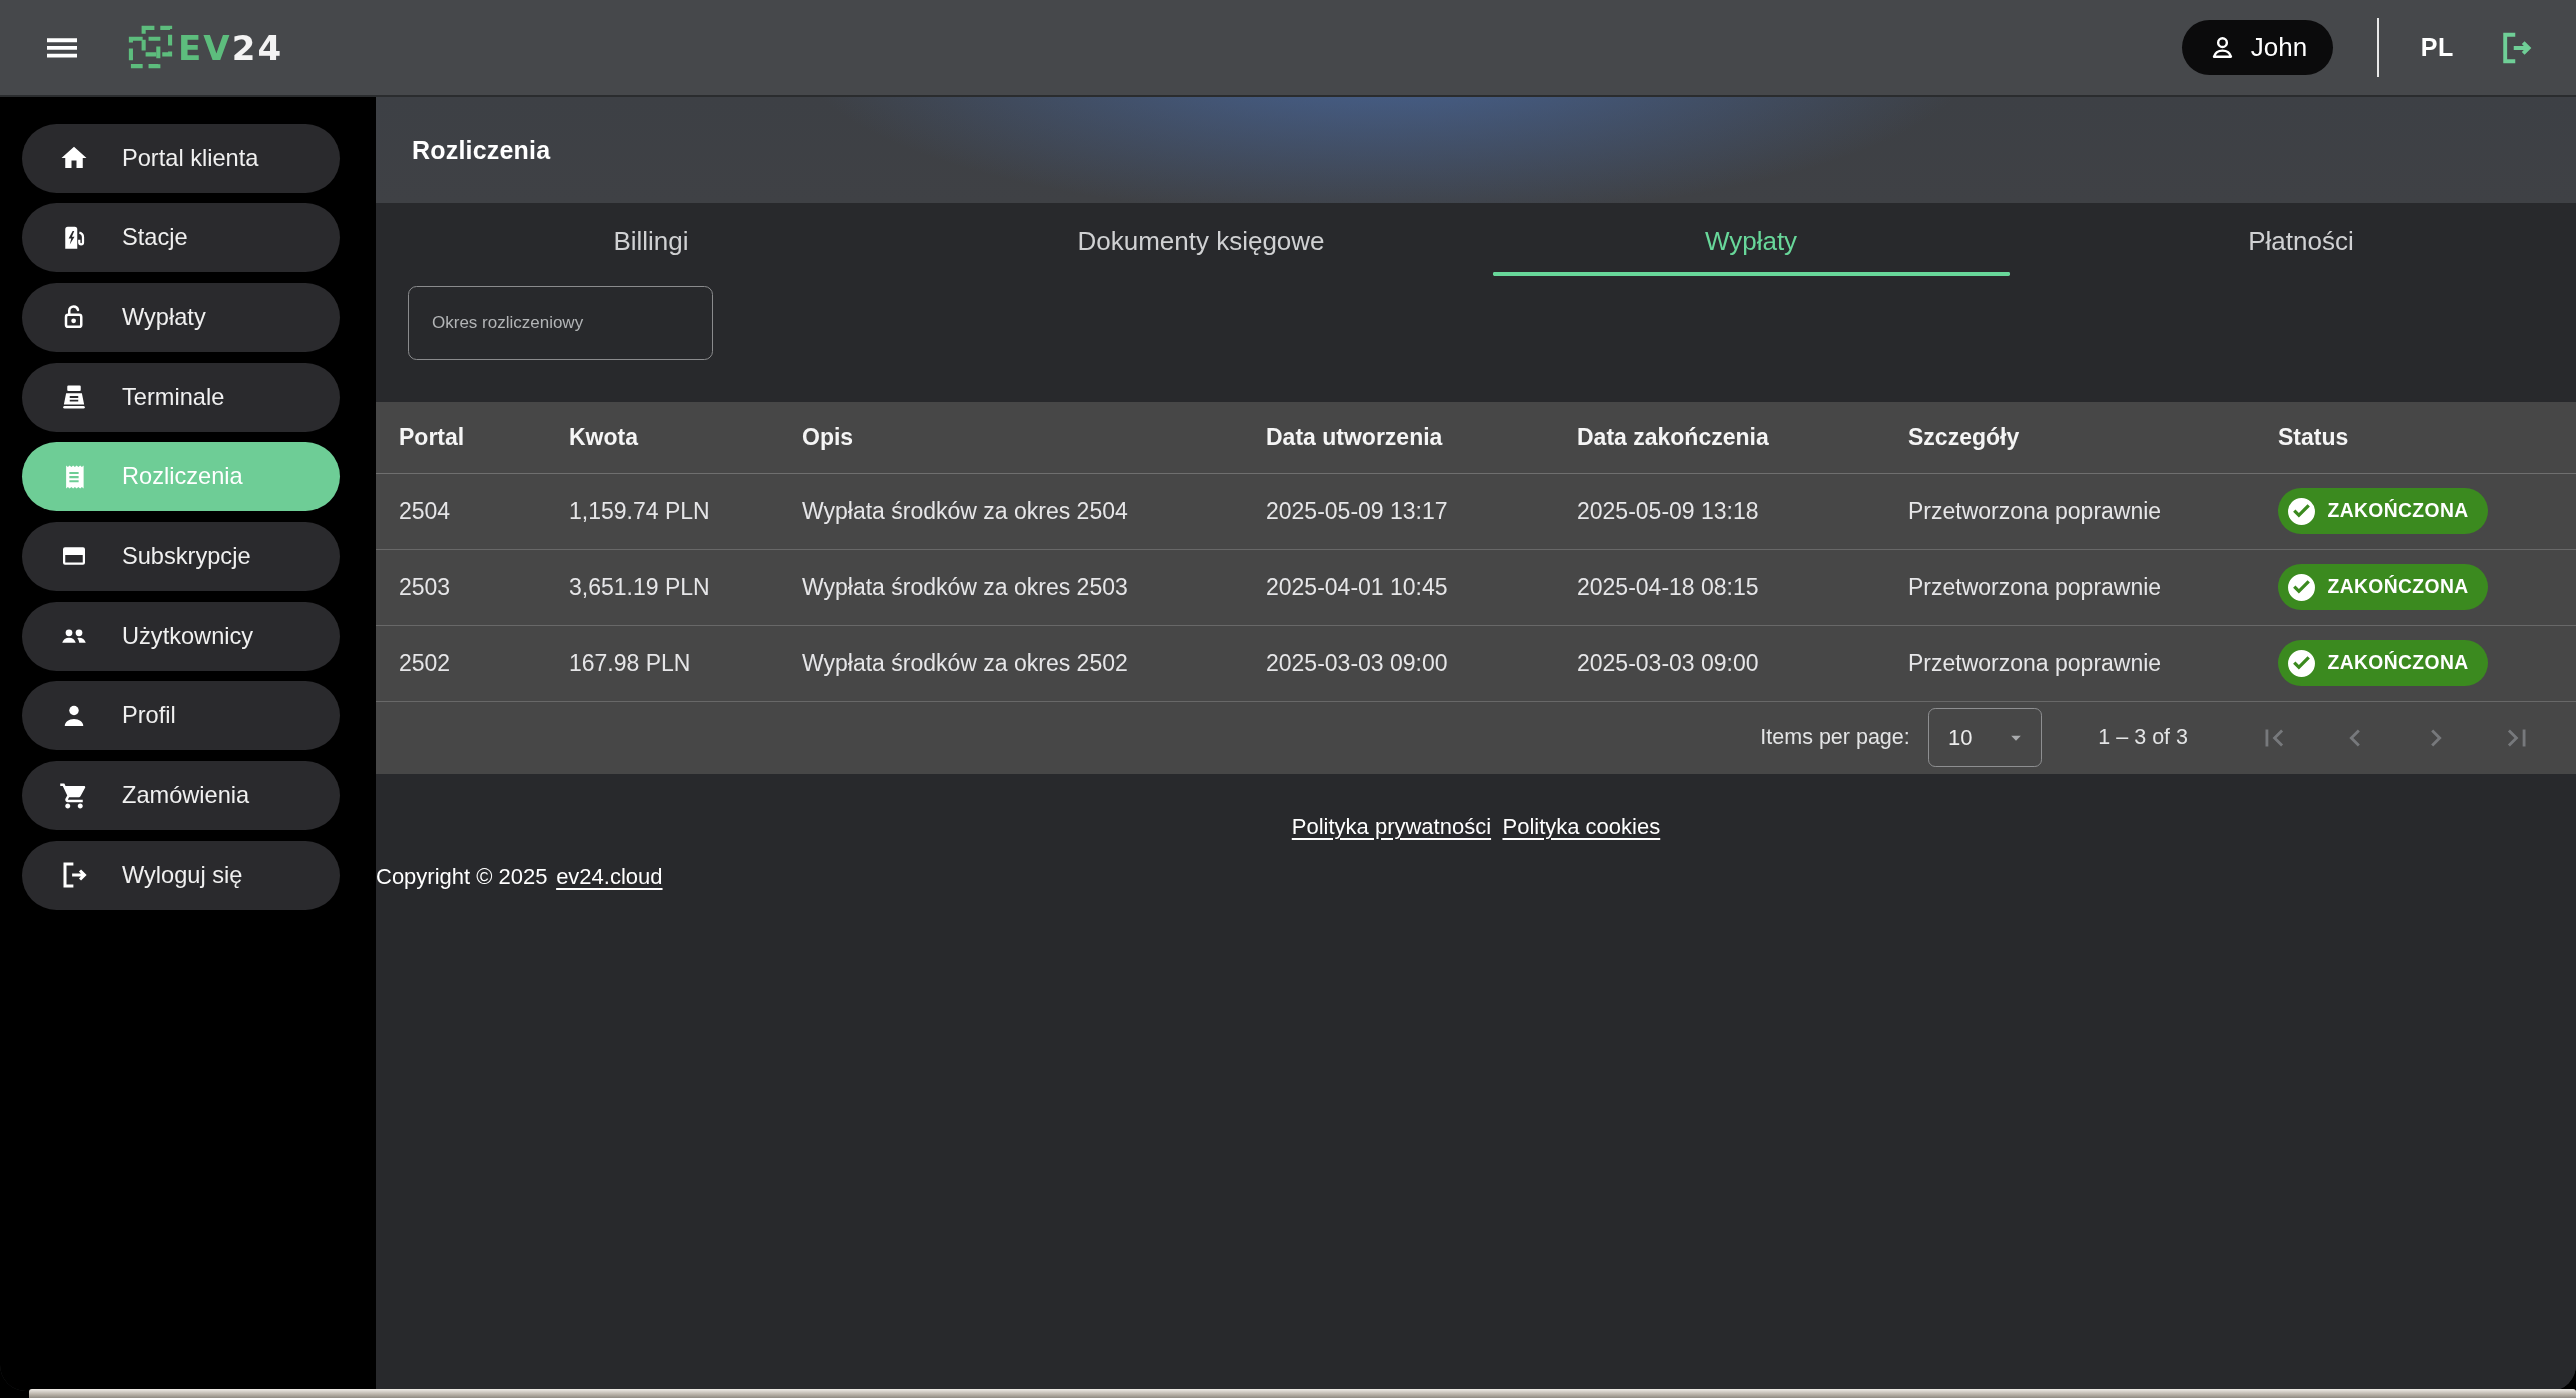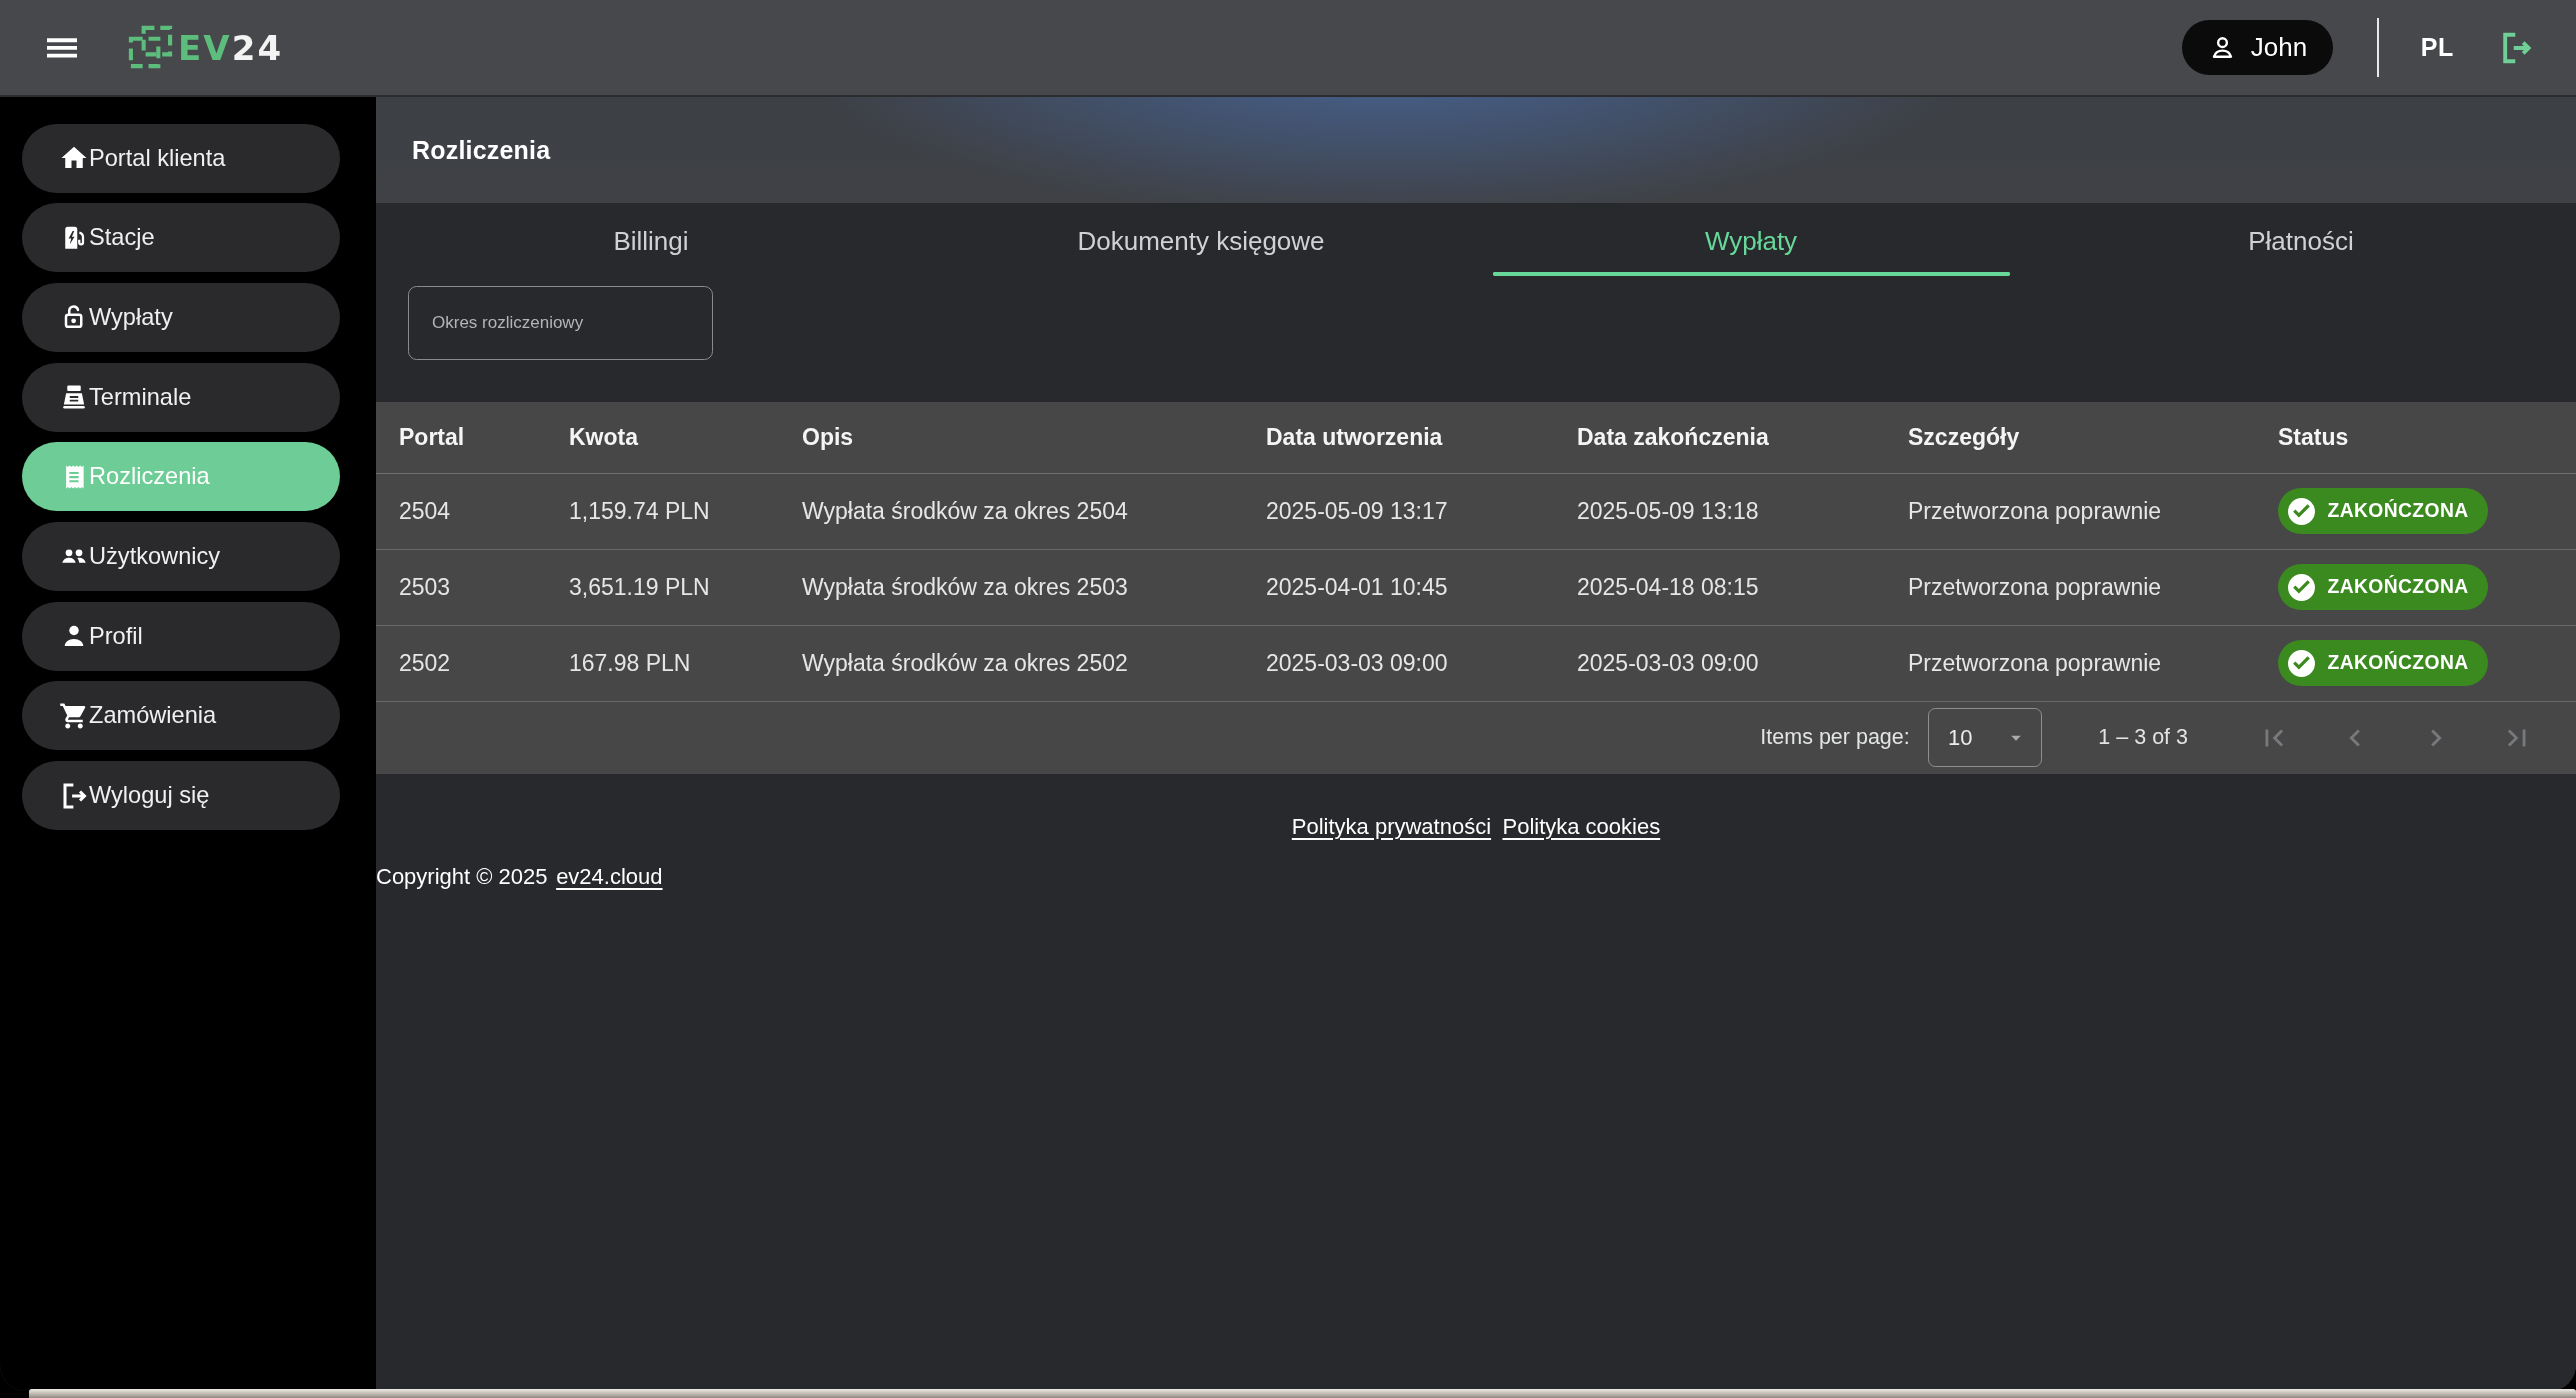--- a/index.html
+++ b/index.html
@@ -43,21 +43,21 @@
   .lang-btn{ background:none;border:none; color:#fff; font-weight:700; font-size:25px; letter-spacing:0.7px; cursor:pointer; }
   .logout-top{ background:none;border:none; margin-left:44px; cursor:pointer; display:flex; }
   .logout-top svg{ width:36px;height:36px; color:#6fcf97; }
 
   
   .shell{ flex:1; display:flex; min-height:0; }
   .sidebar{ width:376px; flex:0 0 376px; background:#000; padding-top:26.5px; }
   .side-item{
     width:318px; height:69px; margin:0 0 10.7px 22px; border-radius:35px;
     background:#2a2a2d; color:#f0f0f0; display:flex; align-items:center;
-    padding-left:37px; cursor:pointer;
+    padding-left:37px; gap:33px; cursor:pointer;
   }
   .side-item svg{ width:30px; height:30px; fill:#fff; color:#fff; flex:0 0 30px; }
   .side-item .lbl{ font-size:23.6px; }
   .side-item.active{ background:#6ecd96; color:#fff; }
 
   .main{ flex:1; display:flex; flex-direction:column; min-width:0; }
   .page-head{
     height:106px; flex:0 0 106px;
     background:
       radial-gradient(823px 236px at 46% -45%, rgba(74,110,172,.80), rgba(74,110,172,0) 72%),
@@ -189,20 +189,26 @@
             <path fill-rule="evenodd" d="M5.7 8.9h12.6l1.8 9H3.9l1.8-9zm2.9 2.3v1.5h6.8v-1.5H8.6zm0 2.9v1.5h6.8v-1.5H8.6z"></path>
             <rect x="3.4" y="19.2" width="17.2" height="2" rx="1"></rect>
           </svg>
           <span class="lbl">Terminale</span>
         </div>
         <div class="side-item active">
           <svg class="" viewBox="0 0 24 24">
             <path fill-rule="evenodd" d="M5.7 2.8l1.4 1.2 1.4-1.2 1.4 1.2 1.4-1.2 1.4 1.2 1.4-1.2 1.4 1.2 1.4-1.2 1.4 1.2 1.4-1.2v18.4l-1.4-1.2-1.4 1.2-1.4-1.2-1.4 1.2-1.4-1.2-1.4 1.2-1.4-1.2-1.4 1.2-1.4-1.2-1.4 1.2zM8.3 7.9v1.7h7.4V7.9H8.3zm0 3.3v1.7h7.4v-1.7H8.3zm0 3.3v1.7h7.4v-1.7H8.3z"></path>
           </svg>
           <span class="lbl">Rozliczenia</span>
+        </div>
+        <div class="side-item">
+          <svg class="" viewBox="0 0 24 24">
+            <path fill-rule="evenodd" d="M3.2 6.6A1.6 1.6 0 014.8 5h14.4a1.6 1.6 0 011.6 1.6v10.8a1.6 1.6 0 01-1.6 1.6H4.8a1.6 1.6 0 01-1.6-1.6V6.6zm1.8 4.6v6h14v-6H5z"></path>
+          </svg>
+          <span class="lbl">Subskrypcje</span>
         </div>
         <div class="side-item">
           <svg class="" viewBox="0 0 24 24">
             <circle cx="8" cy="9.4" r="2.7"></circle>
             <circle cx="16" cy="9.4" r="2.7"></circle>
             <path d="M2.6 17.4c.6-2.7 2.8-4.1 5.4-4.1s4.8 1.4 5.4 4.1H2.6z"></path>
             <path d="M14.7 13.7c.4-.3.9-.4 1.3-.4 2.6 0 4.8 1.4 5.4 4.1h-5.2c-.2-1.5-.7-2.8-1.5-3.7z"></path>
           </svg>
           <span class="lbl">Użytkownicy</span>
         </div>

